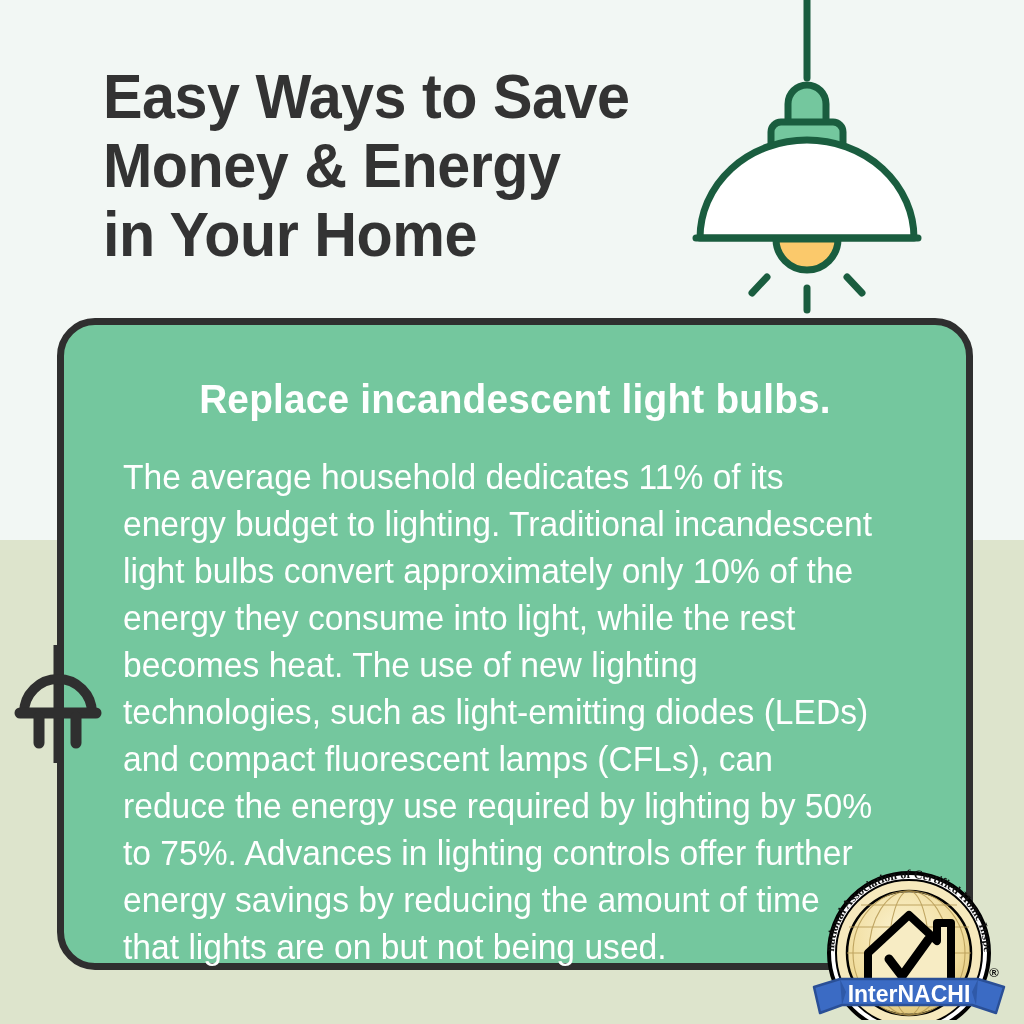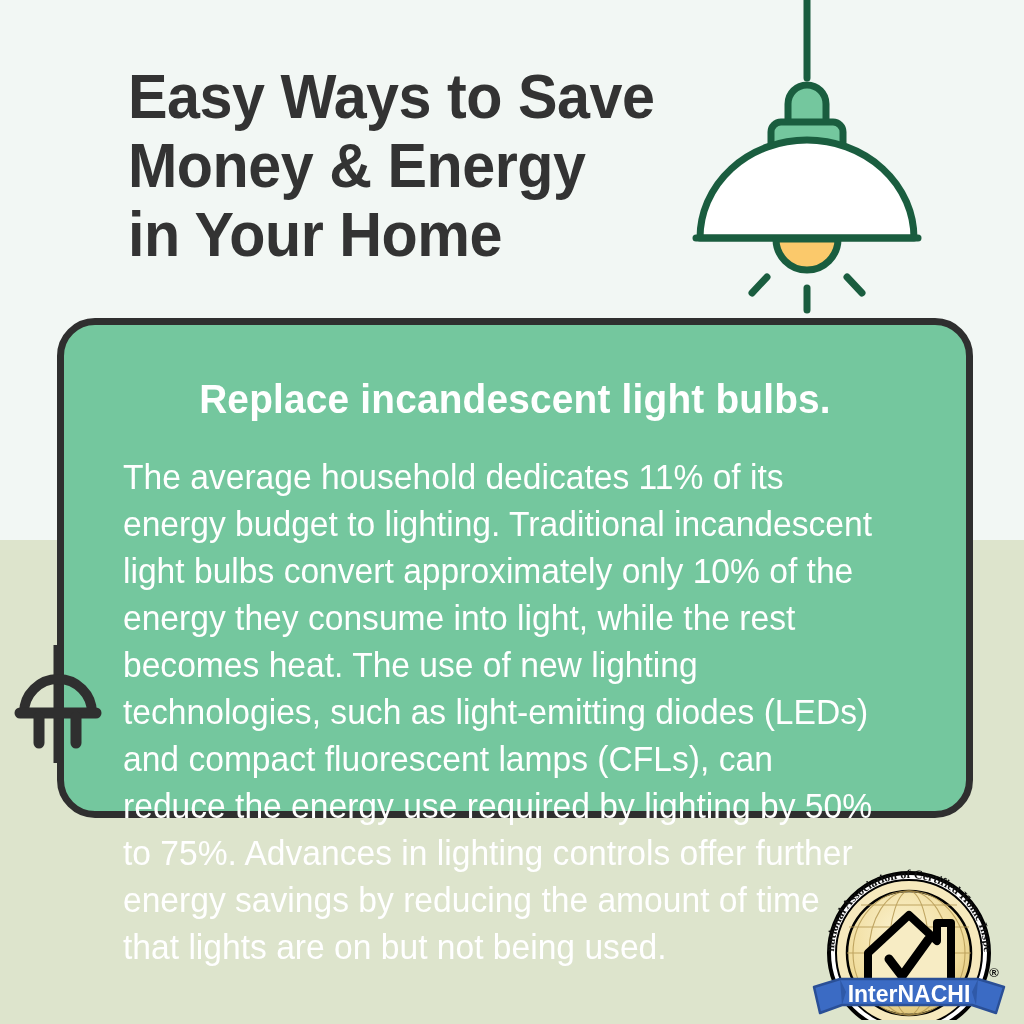--- a/index.html
+++ b/index.html
@@ -34,21 +34,20 @@
     width: 1024px; height: 484px;
     background: #dde4cc;
   }
 
   
   .title-block {
     position: absolute;
     left: 103px;
     top: 62px;
     width: 560px;
-    margin-left: 25px;
   }
   .title-line {
     font-family: "Liberation Sans Narrow", "Liberation Sans", sans-serif;
     font-weight: bold;
     font-size: 63px;
     line-height: 69px;
     letter-spacing: -0.5px;
     color: #333333;
     transform: scaleX(0.94);
     transform-origin: left center;
@@ -63,21 +62,21 @@
     width: 290px;
     height: 320px;
   }
 
   
   .card {
     position: absolute;
     left: 57px;
     top: 318px;
     width: 916px;
-    height: 500px;
+    height: 652px;
     box-sizing: border-box;
     background: #74c79e;
     border: 7px solid #2f2f2f;
     border-radius: 38px;
   }
   .card-heading {
     position: absolute;
     left: 0;
     top: 52px;
     width: 100%;

